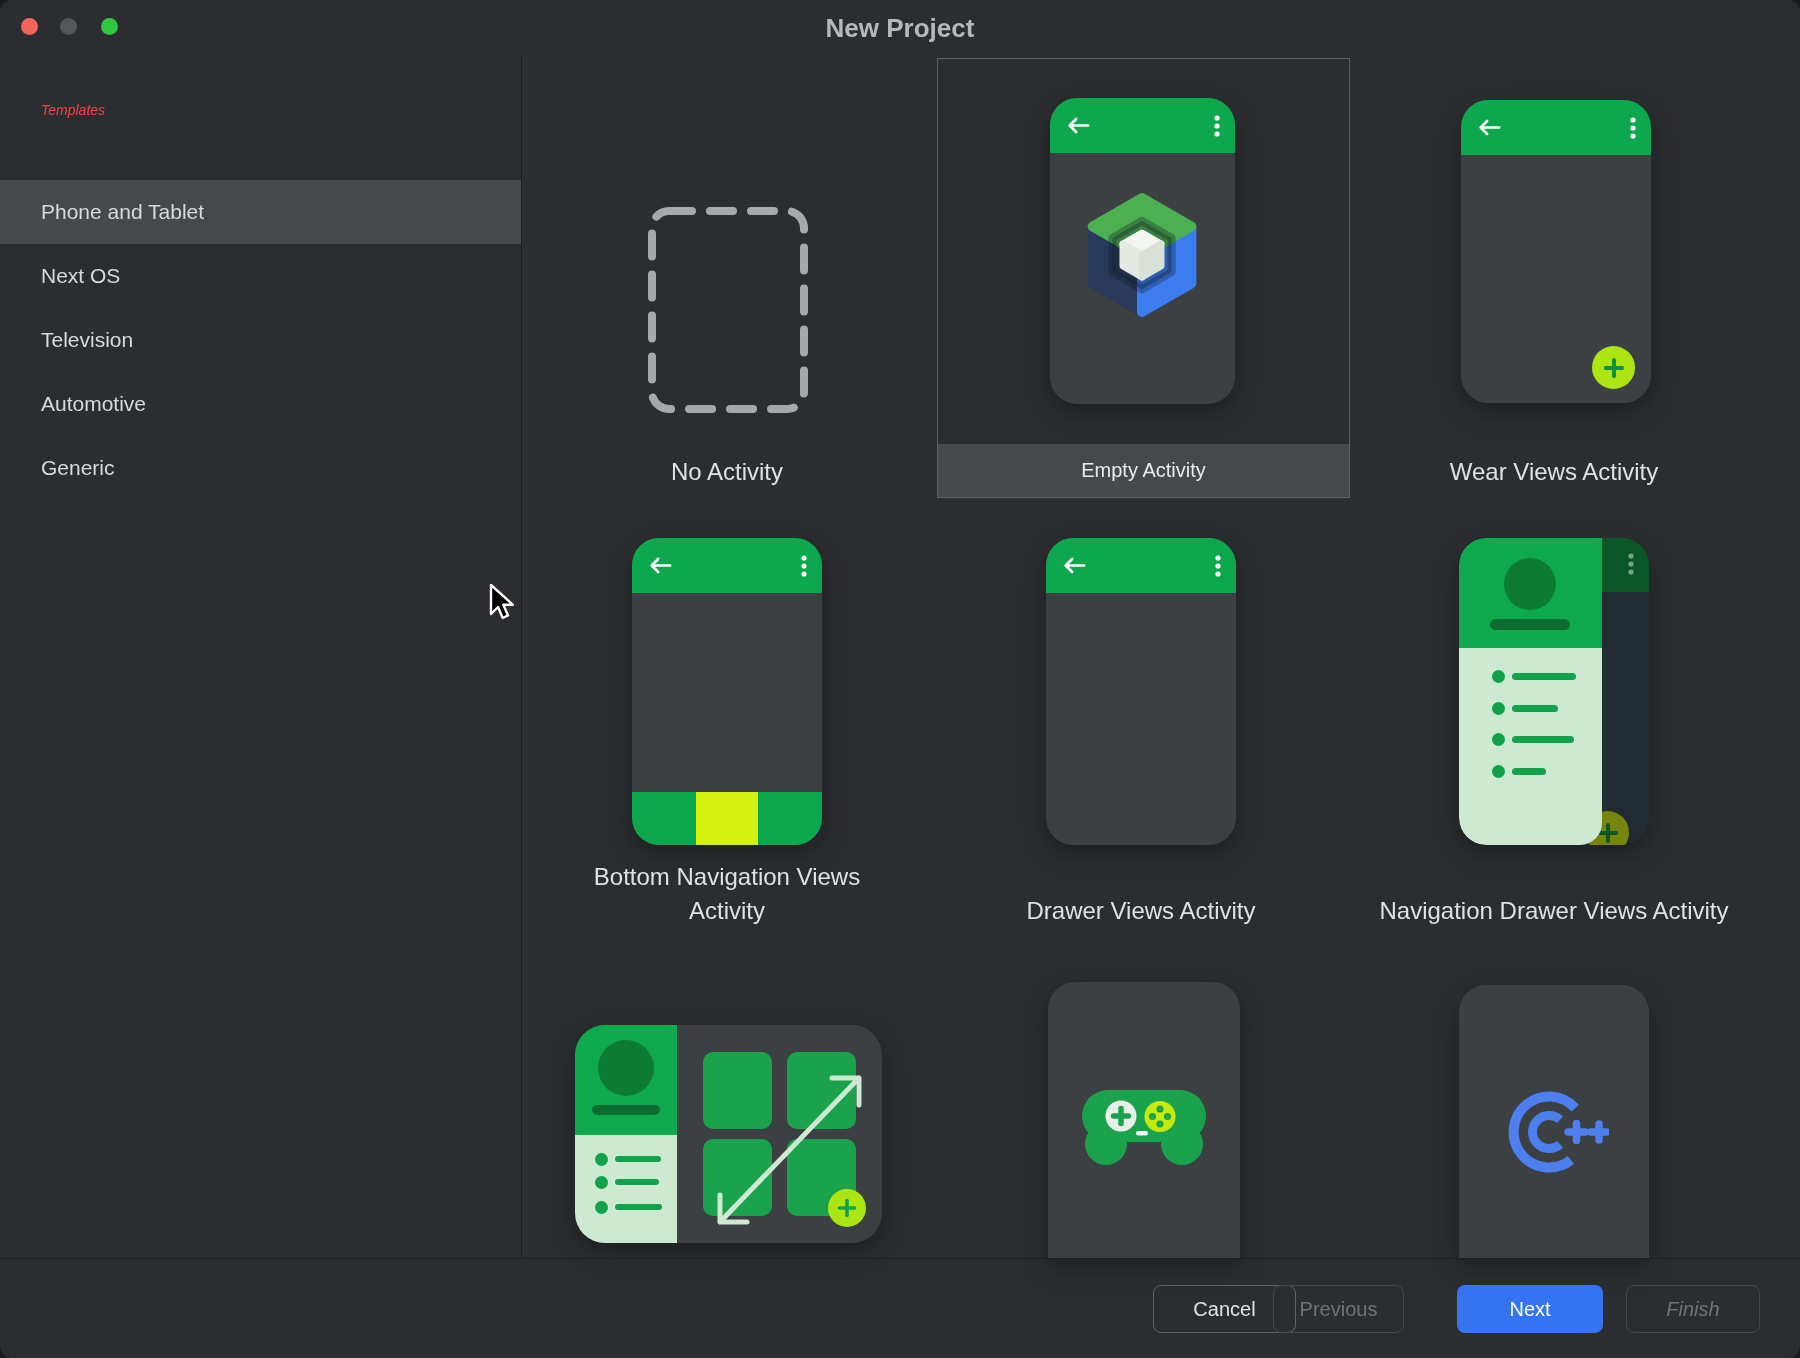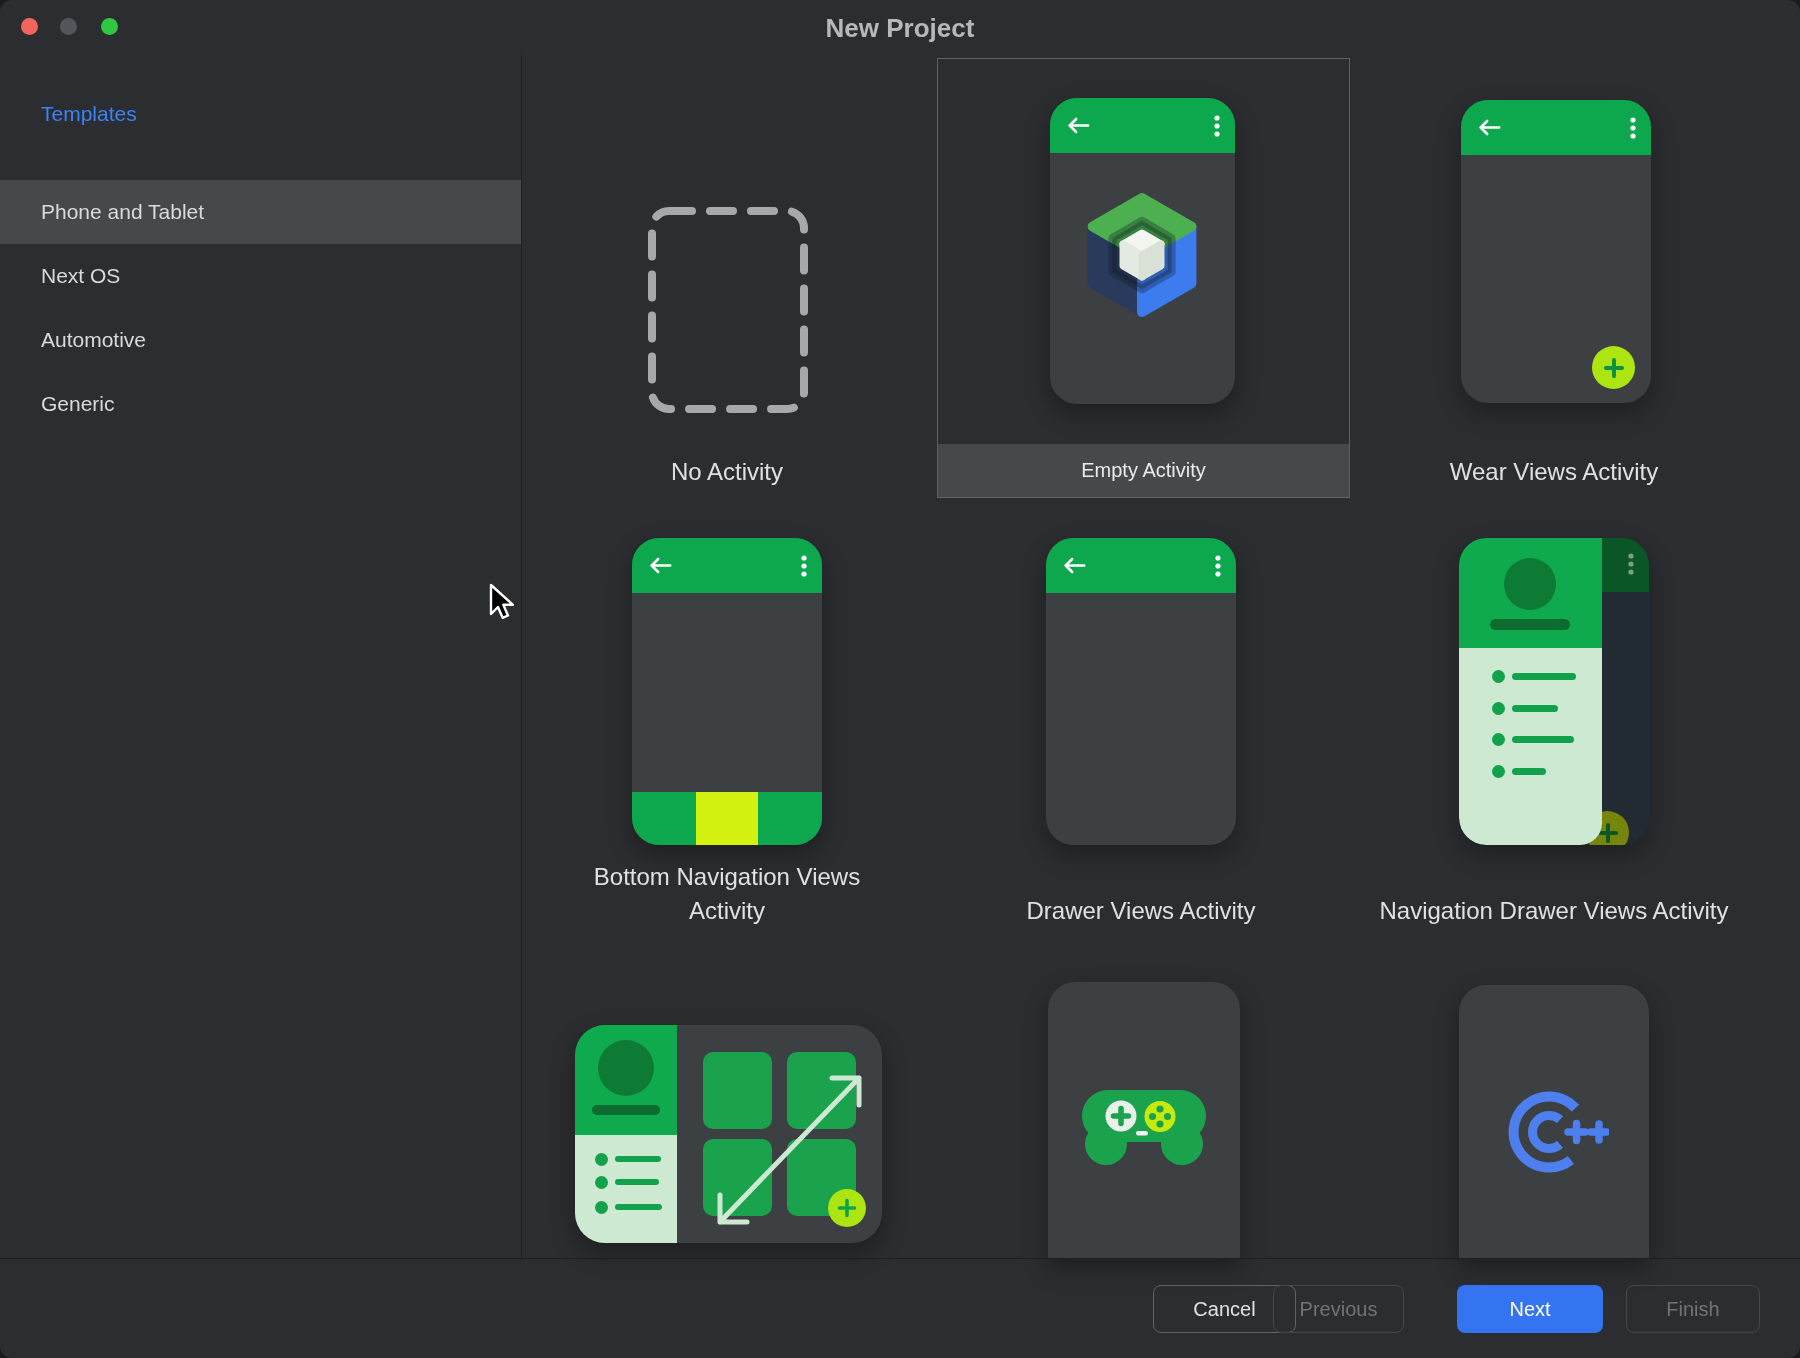--- a/index.html
+++ b/index.html
@@ -10,21 +10,21 @@
   .titlebar{position:absolute;left:0;top:0;width:100%;height:55px;}
   .tl{position:absolute;top:18px;width:17px;height:17px;border-radius:50%;}
   .tl.close{left:21px;background:#f2655c;}
   .tl.min{left:60px;background:#53565a;}
   .tl.zoom{left:101px;background:#2fc840;}
   .win-title{position:absolute;left:0;top:13px;width:100%;text-align:center;
     font-size:26px;font-weight:bold;color:#b5b8bc;}
 
   
   .sidebar{position:absolute;left:0;top:55px;width:521px;bottom:0;}
-  .sb-header{position:absolute;left:41px;top:47px;font-size:21px;color:#3b82f6;}
+  .sb-header{position:absolute;left:41px;top:47px;font-size:14px;color:#ef4444;font-style:italic;}
   .sb-items{position:absolute;left:0;top:125px;width:521px;}
   .sb-item{height:64px;display:flex;align-items:center;padding-left:41px;
     font-size:21px;color:#d7dade;cursor:default;}
   .sb-item.selected{background:#46484b;}
   .vdivider{position:absolute;left:521px;top:55px;width:1px;height:1203px;background:#1e1f22;}
 
   
   .tmpl-label{position:absolute;color:#dfe1e5;font-size:24px;text-align:center;line-height:34px;}
   .sel-cell{position:absolute;left:937px;top:58px;width:413px;height:440px;border:1px solid #5e6165;padding-left:16px;}
   .sel-band{position:absolute;left:0;bottom:0;width:100%;height:53px;background:#46484b;
@@ -83,20 +83,23 @@
   </div>
 
   <div class="sidebar">
     <div class="sb-header">Templates</div>
     <div class="sb-items">
       <div class="sb-item selected">
           <span>Phone and Tablet</span>
         </div>
       <div class="sb-item">
           <span>Next OS</span>
+        </div>
+      <div class="sb-item">
+          <span>Television</span>
         </div>
       <div class="sb-item">
           <span>Automotive</span>
         </div>
       <div class="sb-item">
           <span>Generic</span>
         </div>
     </div>
   </div>
   <div class="vdivider"></div>
@@ -280,14 +283,14 @@
   </div>
 
   <svg style="position:absolute;left:488px;top:583px;" width="26" height="38" viewBox="0 0 26 38">
     <path d="M3 2 L3 31 L10 24 L14.6 34.8 L20 32.5 L15.3 21.8 L25 21.8 Z" fill="#000" stroke="#fff" stroke-width="2.4" stroke-linejoin="round"></path>
   </svg>
 
   <div class="hdivider"></div>
   <button class="btn normal" style="left:1105px;width:143px;">Cancel</button>
   <button class="btn disabled" style="left:1273px;width:131px;">Previous</button>
   <button class="btn primary" style="left:1457px;width:146px;">Next</button>
-  <button class="btn disabled" style="left:1626px;width:134px;">Finish</button>
+  <button class="btn disabled" style="left:1626px;width:134px;font-style:italic;">Finish</button>
 </div>
 
 </body></html>

